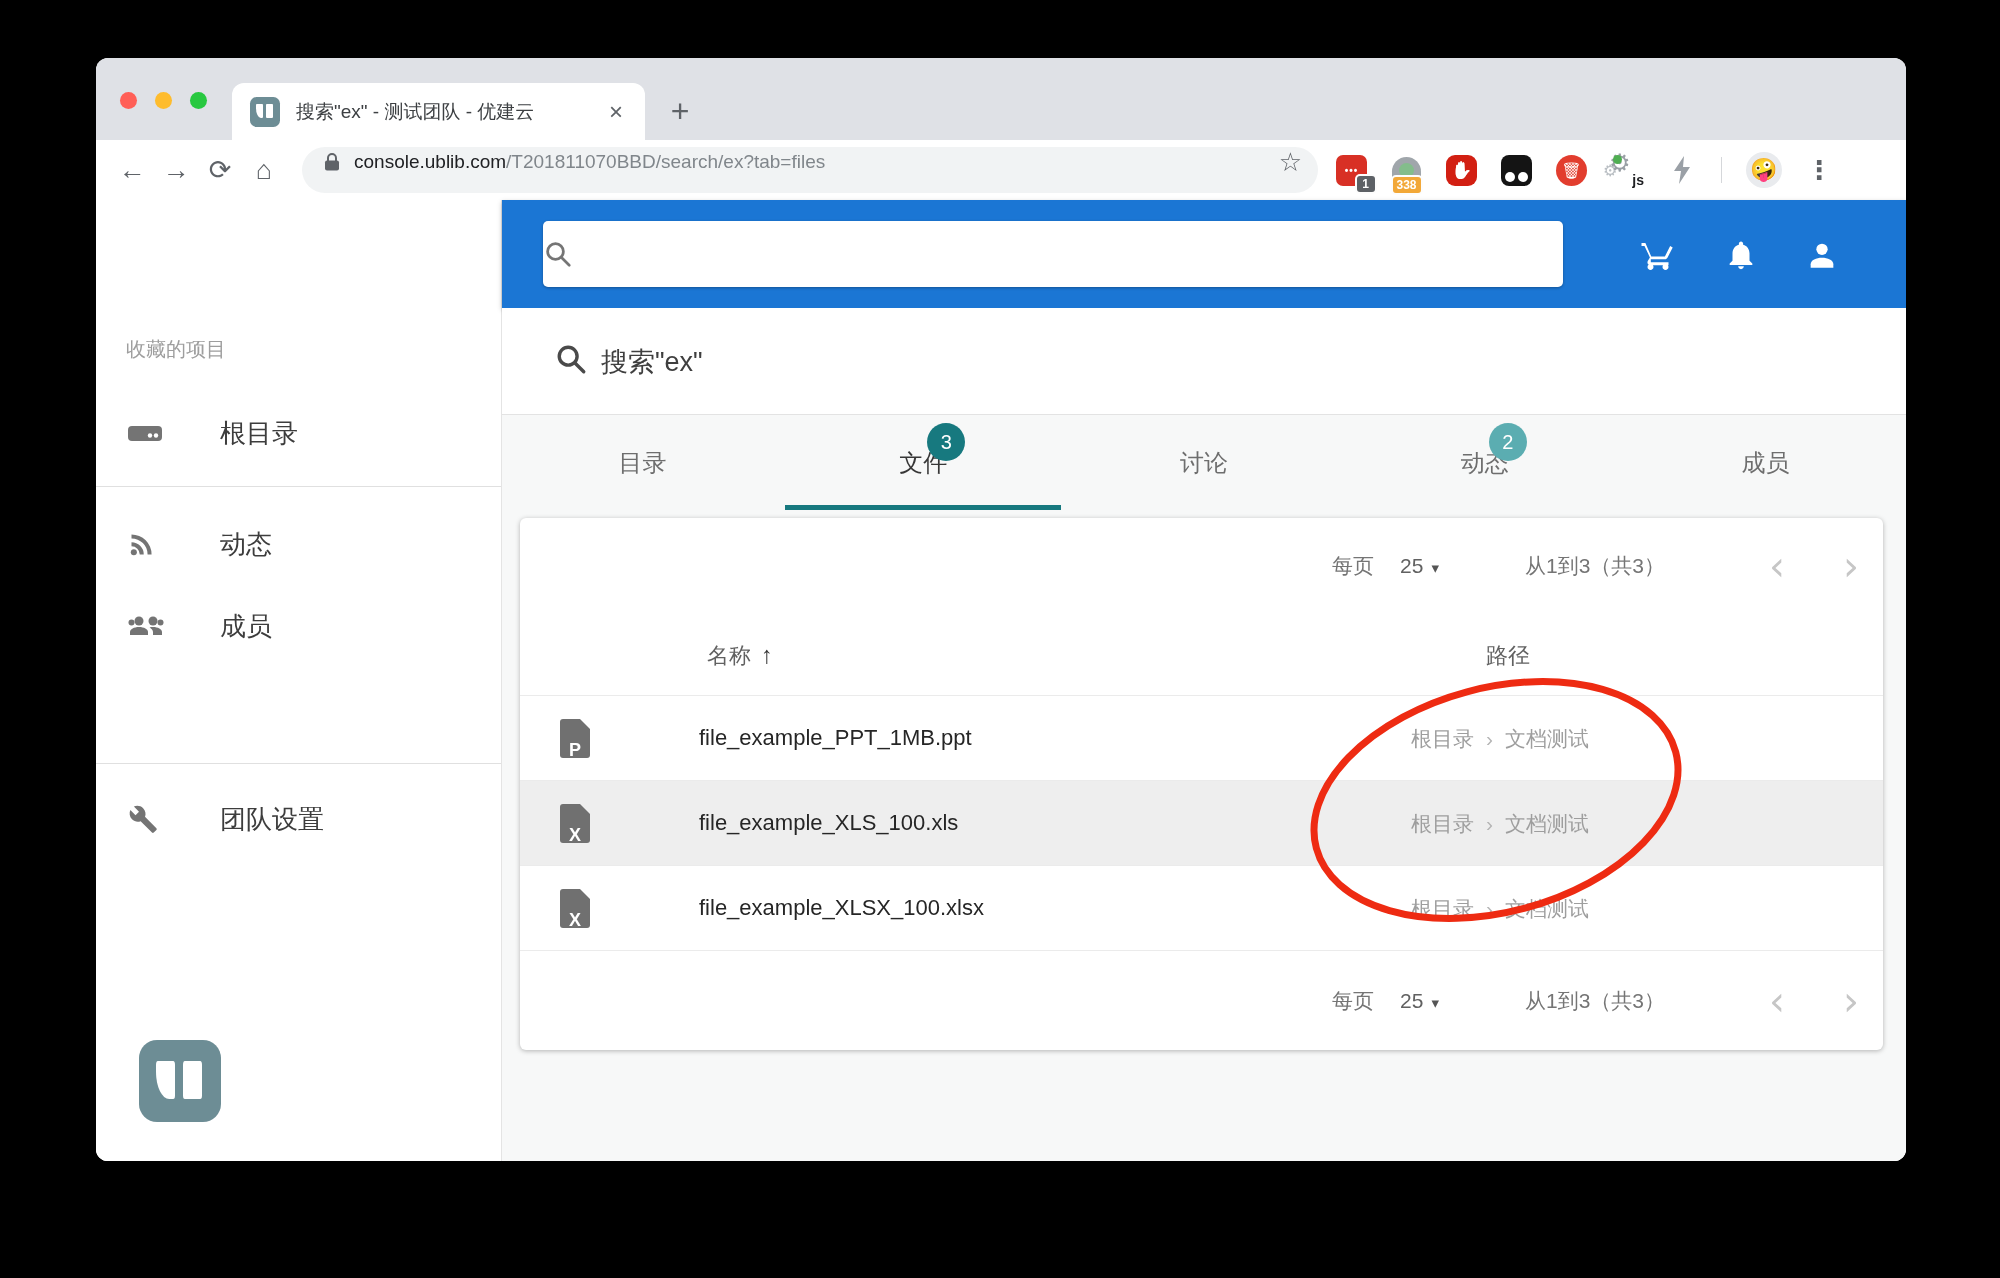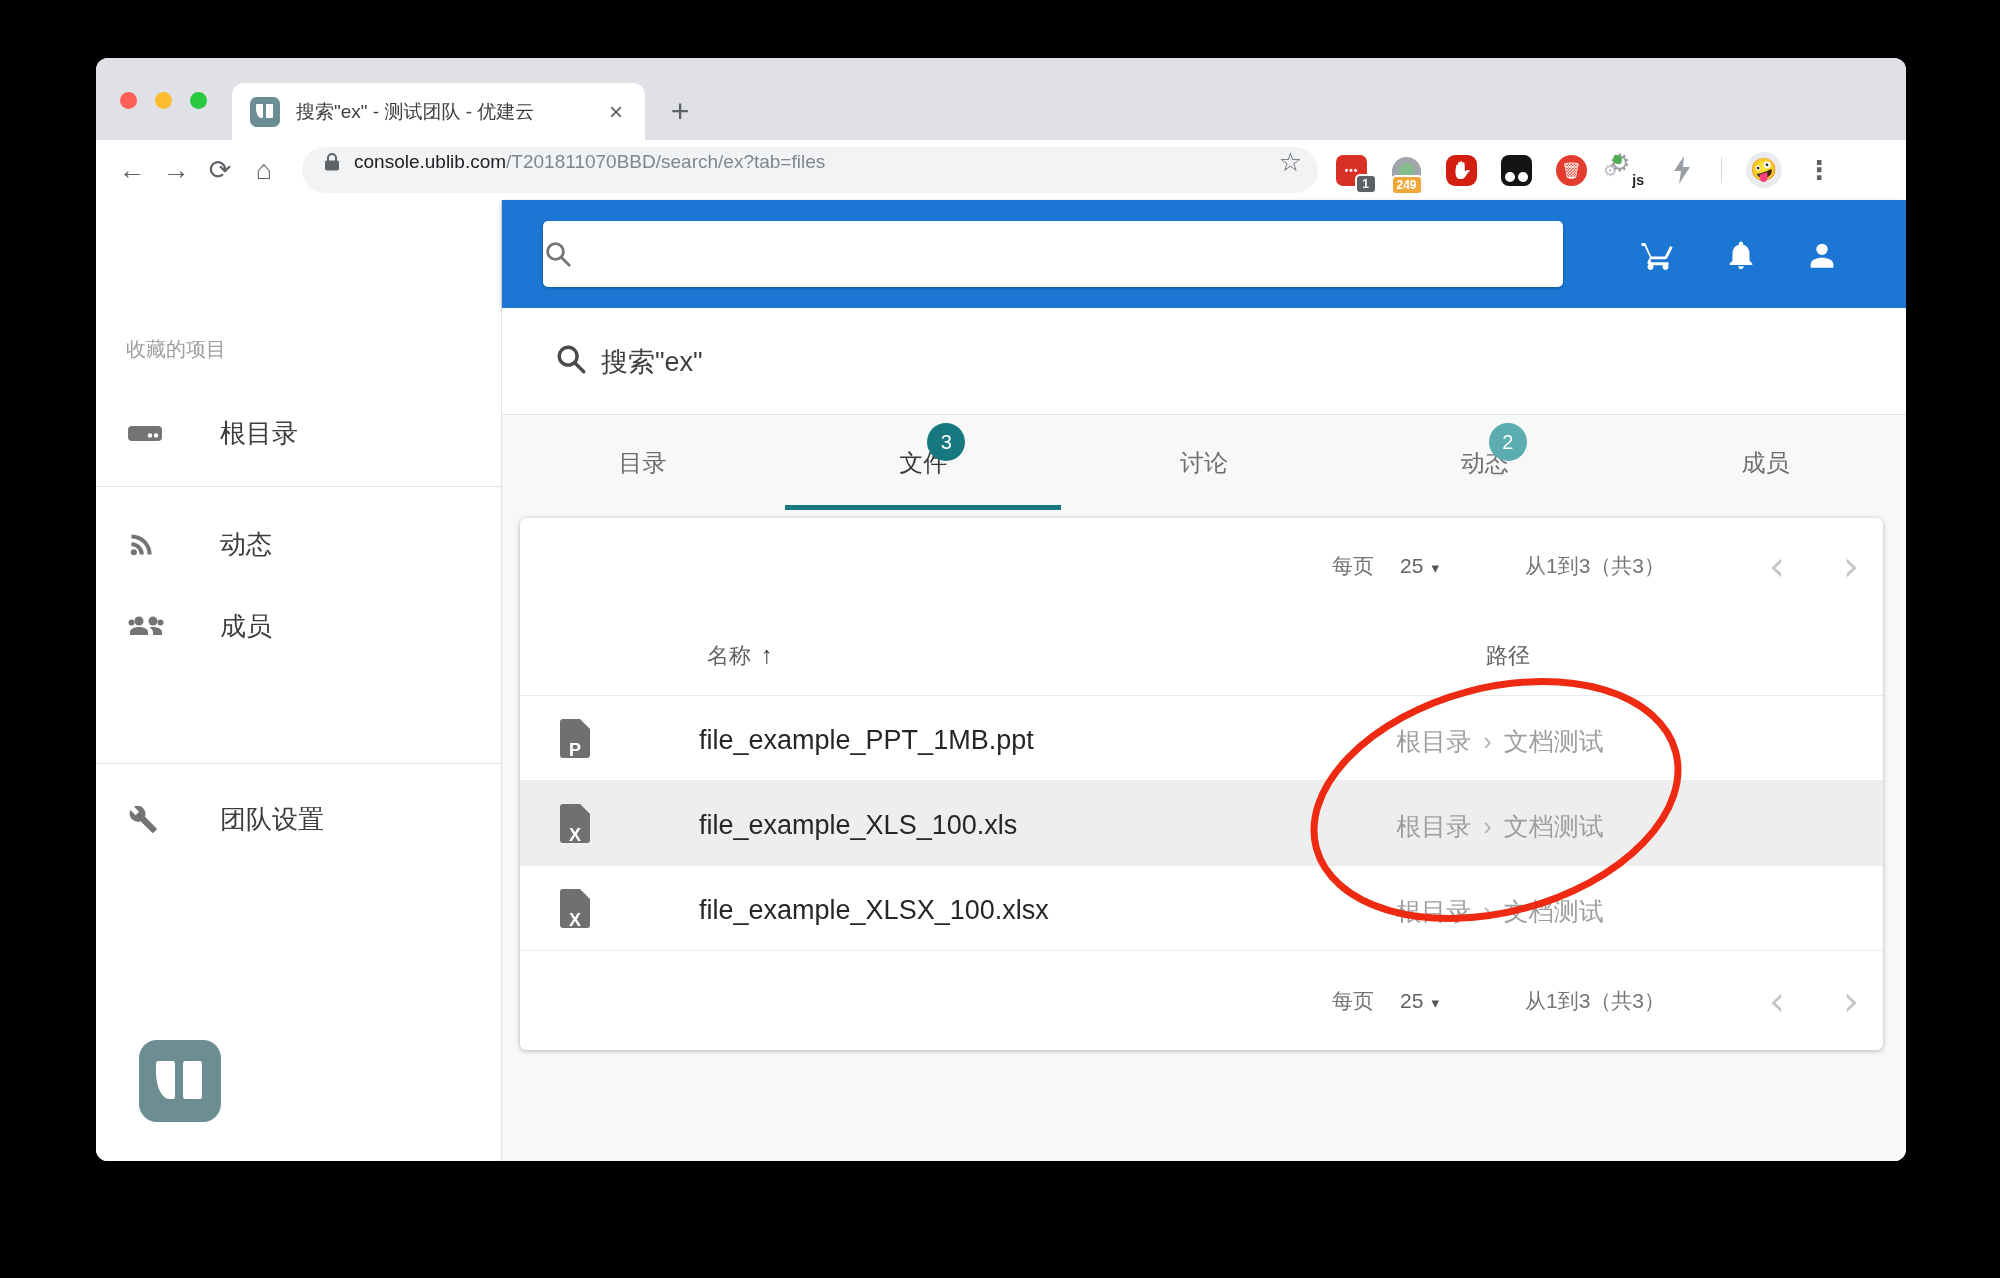--- a/index.html
+++ b/index.html
@@ -102,22 +102,22 @@
 
   .thead { position:absolute; left:8px; top:95px; width:100%; height:82px; font-size:22px; color:#616161; }
   .th-name { position:absolute; left:179px; top:28px; }
   .th-sort { color:#333; margin-left:10px; font-size:24px; }
   .th-path { position:absolute; left:740px; width:480px; top:28px; text-align:center; }
 
   .trow { position:absolute; left:0; width:100%; height:85px; border-top:1px solid #ebebeb; --rowbg:#fff; background:var(--rowbg); }
   .trow.r1 { top:177px; } .trow.r2 { top:262px; --rowbg:#eeeeee; } .trow.r3 { top:347px; height:86px; border-bottom:1px solid #ebebeb; }
   .ficon { position:absolute; left:40px; top:23px; width:30px; height:39px; background:#707070; border-radius:3px; color:#fff; font-weight:bold; font-size:18px; text-align:center; line-height:62px; }
   .ficon::before { content:''; position:absolute; top:0; right:0; width:0; height:0; border-top:10px solid var(--rowbg); border-left:10px solid transparent; }
-  .fname { position:absolute; left:179px; top:29px; font-size:27px; color:#262626; }
-  .fpath { position:absolute; left:740px; width:480px; top:29px; text-align:center; font-size:25px; color:#9e9e9e; }
+  .fname { position:absolute; left:179px; top:29px; font-size:22px; color:#262626; }
+  .fpath { position:absolute; left:740px; width:480px; top:29px; text-align:center; font-size:21px; color:#9e9e9e; }
   .fpath .sep { margin:0 12px; color:#b5b5b5; }
 
   .annot { position:absolute; left:0; top:0; width:2000px; height:1278px; pointer-events:none; z-index:60; }
 
   svg.ic { display:block; }
 </style>
 </head>
 <body>
 
 <div class="window">
@@ -151,21 +151,21 @@
       <div class="star">☆</div>
     </div>
     <div class="exts">
       <div class="ext ext-pw">
         <span>•••</span>
         <span class="badge-sq">1</span>
       </div>
       <div class="ext ext-lock">
         <i class="dome"></i>
           <i class="green"></i>
-        <span class="badge-amber">249</span>
+        <span class="badge-amber">338</span>
       </div>
       <div class="ext ext-hand">
           <span>✋</span>
         </div>
       <div class="ext ext-black">
           <i class="d1"></i>
           <i class="d2"></i>
         </div>
       <div class="ext ext-trash">
           <span>🗑</span>

